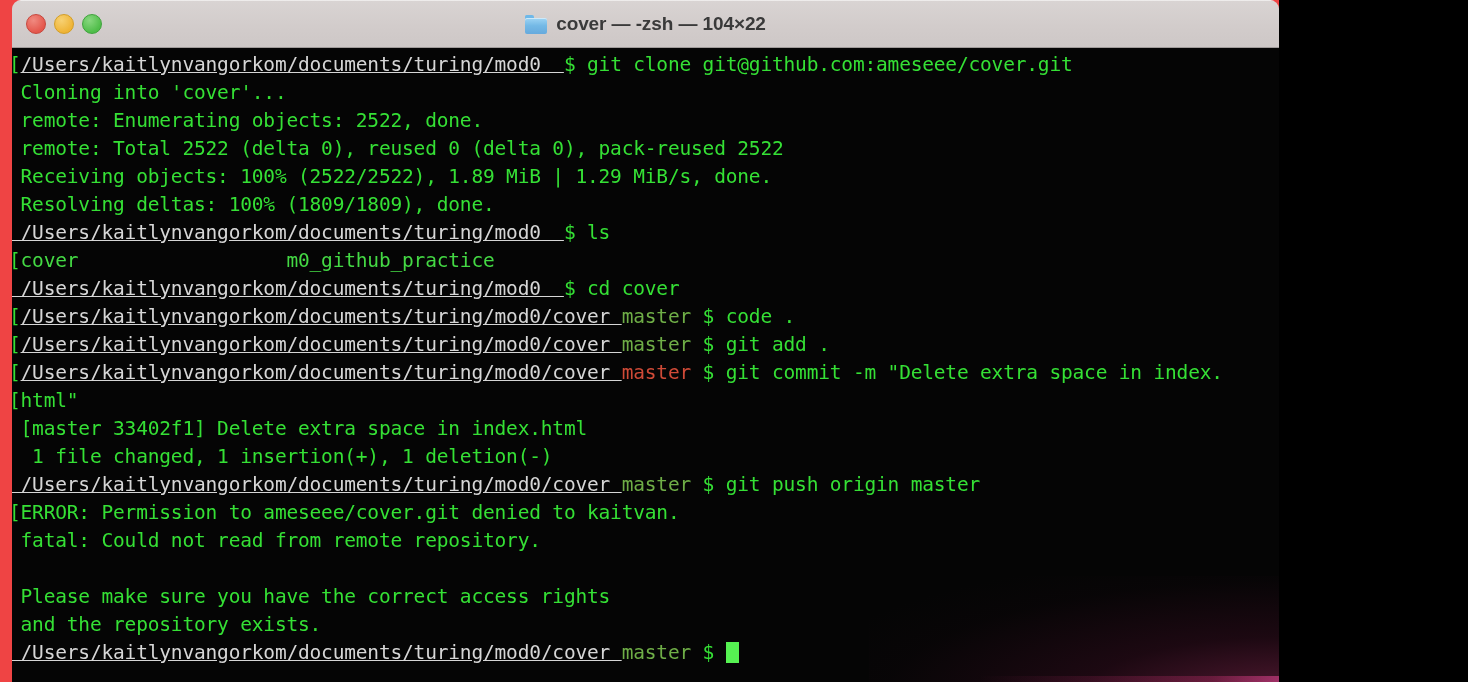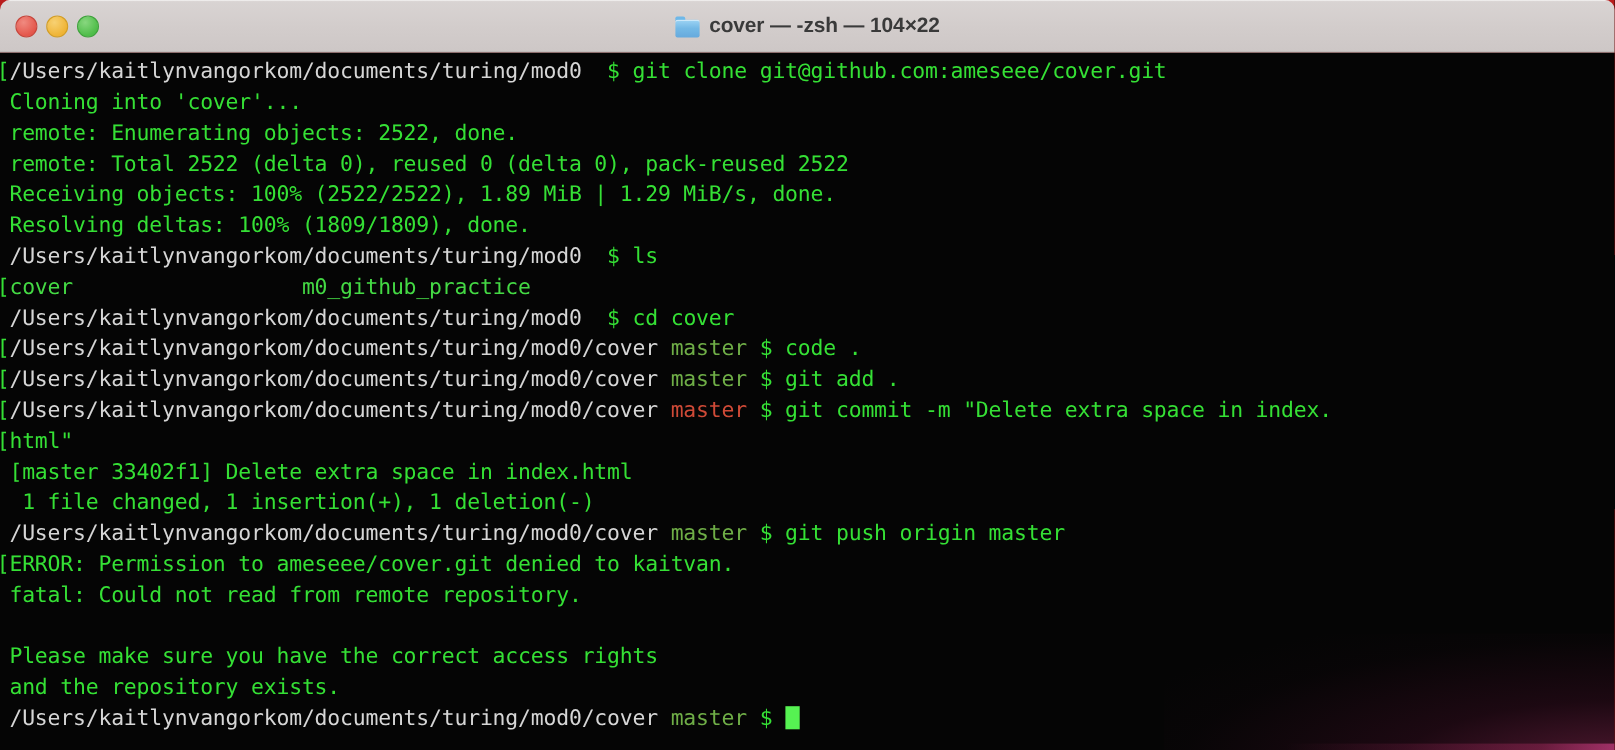--- a/index.html
+++ b/index.html
@@ -11,24 +11,25 @@
   body {
     width: 1468px;
     height: 682px;
     overflow: hidden;
     font-family: "DejaVu Sans Mono", "Liberation Mono", monospace;
   }
 
   
   #window {
     position: relative;
-    width: 1468px;
+    width: 1267px;
     height: 682px;
-    background: #b91c1c;
+    background: #ef4444;
     overflow: hidden;
+    padding-left: 12px;
   }
 
   
   #titlebar {
     position: relative;
     height: 48px;
     background: linear-gradient(180deg, #d9d4d3 0%, #d2cccb 55%, #cdc7c6 100%);
     border-top-left-radius: 9px;
     border-top-right-radius: 9px;
     display: flex;
@@ -144,21 +145,21 @@
     letter-spacing: -0.18px;
     -webkit-font-smoothing: antialiased;
   }
   .row {
     height: 28px;
     white-space: pre;
     overflow: hidden;
   }
   .seg { white-space: pre; }
 
-  .c-path   { color: #d6d6d6; }
+  .c-path   { color: #d6d6d6; text-decoration: underline; }
   .c-green  { color: #35e035; }
   .c-branch { color: #6fae47; }
   .c-red    { color: #cf4a37; }
   .c-dir    { color: #44d944; }
 
   .cursor {
     display: inline-block;
     width: 13px;
     height: 21px;
     background: #56f252;

